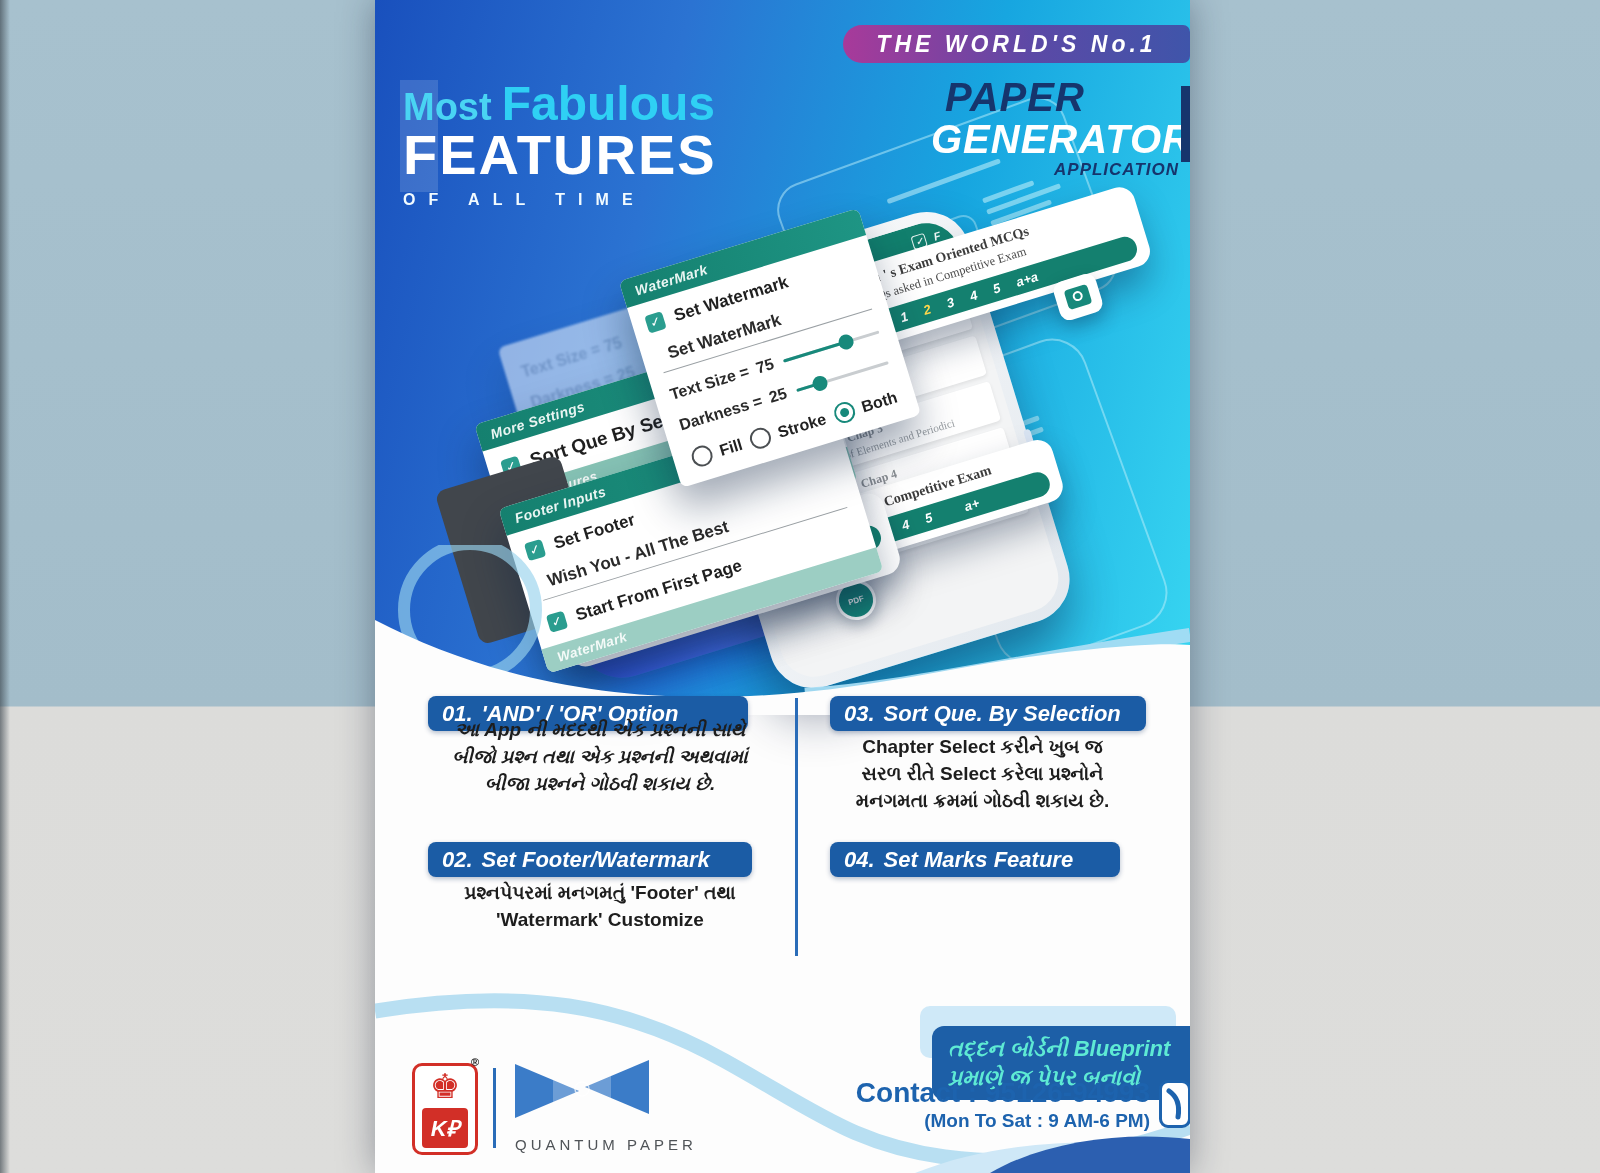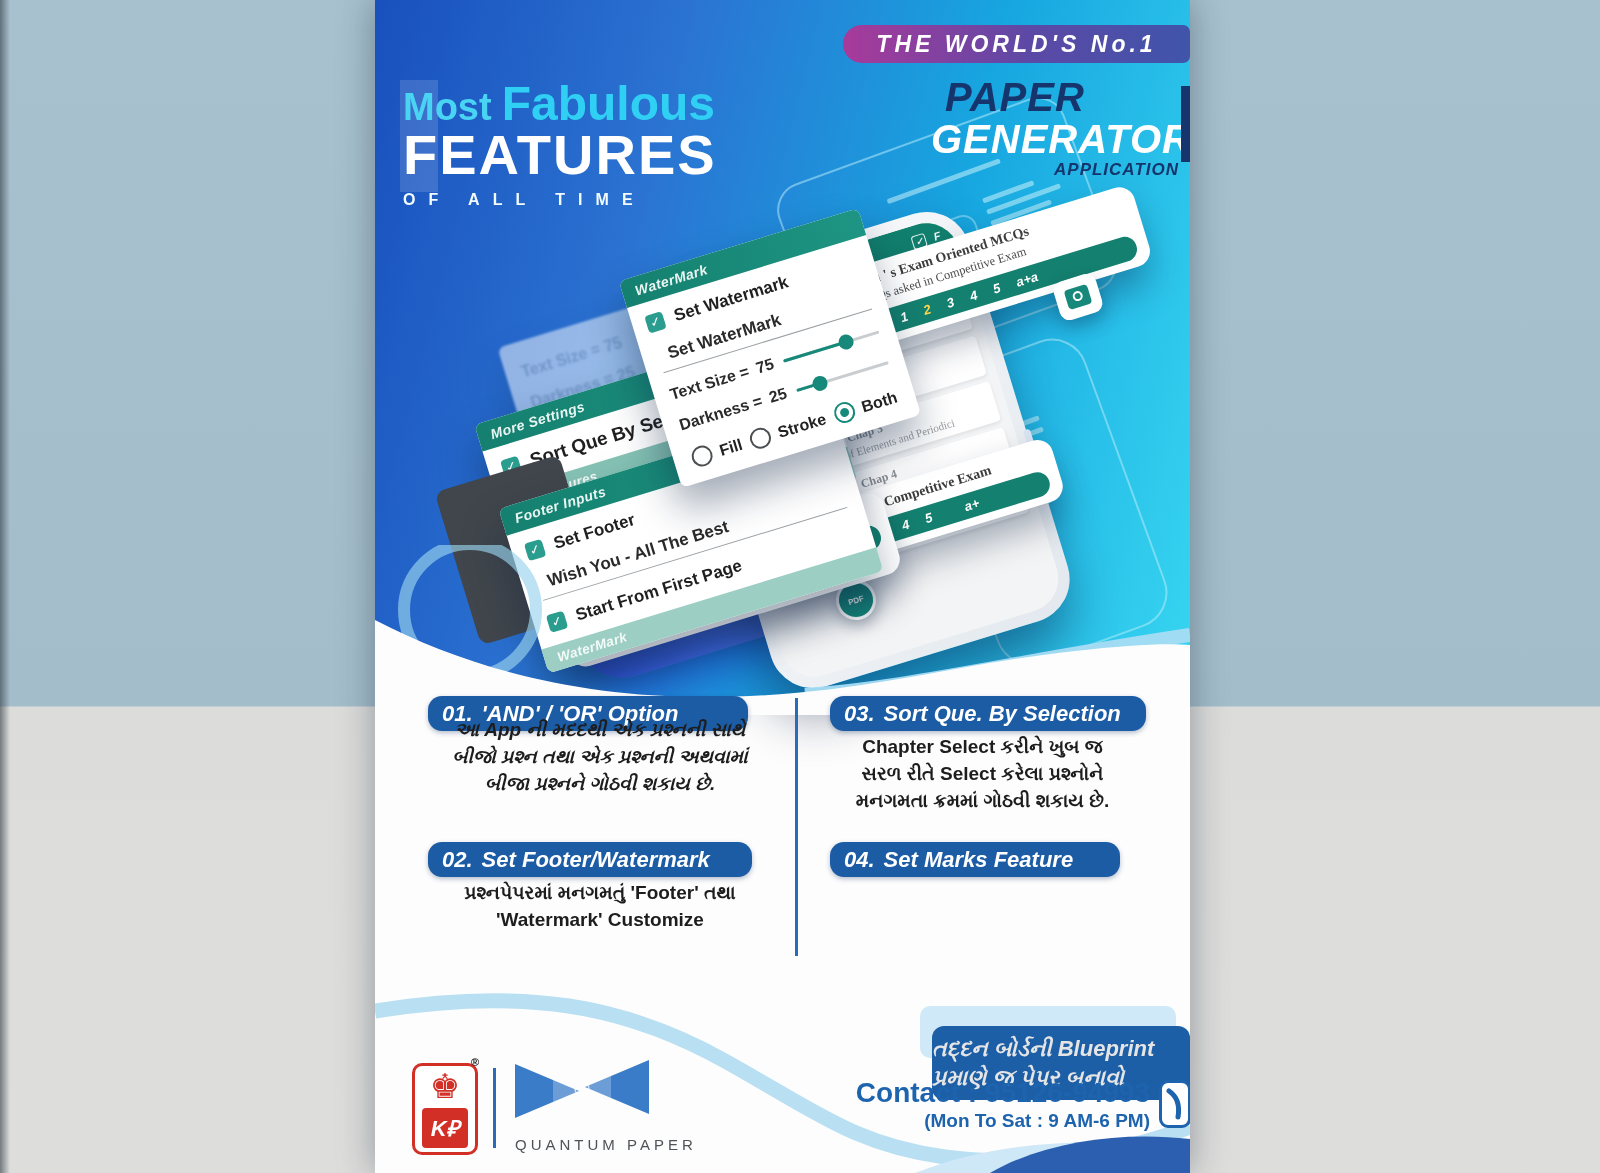--- a/index.html
+++ b/index.html
@@ -95,31 +95,31 @@
     display:flex;align-items:center;justify-content:center;}
   .camico{width:24px;height:20px;background:#17897b;border-radius:4px;position:relative;}
   .camico::after{content:"";position:absolute;left:7px;top:4px;width:10px;height:10px;
     border:2px solid #fff;border-radius:50%;box-sizing:border-box;}
   .pdfcirc{background:#17897b;border-radius:50%;display:flex;align-items:center;justify-content:center;
     color:#fff;font-weight:700;font-size:8px;box-shadow:0 6px 14px rgba(8,30,60,.3);border:3px solid #fff;}
   .minibar{background:#17897b;border-radius:9px;color:#fff;font-style:italic;font-weight:700;
     font-size:10px;padding:2px 10px;display:inline-block;margin-top:5px;}
 
   
-  .fhead{background:#1b5ca5;border-radius:14px;color:#fff;font-style:italic;font-weight:800;
+  .fhead{background:#1b5ca5;border-radius:8px;color:#fff;font-style:italic;font-weight:800;
     font-size:22px;display:flex;align-items:center;padding:2px 14px;height:31px;
     box-shadow:0 2px 5px rgba(10,40,90,.3);}
   .fhead .no{margin-right:9px;}
   .fbody{font-size:19px;line-height:27px;color:#1d1d1d;font-weight:600;text-align:center;}
   .vdiv{background:#2a6cb8;width:3px;}
 
   
   .bp-light{background:#cfe9f8;border-radius:10px;}
-  .bp-box{background:#1d5fa7;border-radius:12px;color:#e5e5e5;font-style:italic;font-weight:800;
-    font-size:22px;line-height:29px;padding:8px 0 8px 0;}
+  .bp-box{background:#1d5fa7;border-radius:12px;color:#5eead4;font-style:italic;font-weight:800;
+    font-size:22px;line-height:29px;padding:8px 0 8px 16px;}
   .contact{color:#1d63ae;font-weight:800;font-size:28px;text-align:right;}
   .hours{color:#1d63ae;font-weight:700;font-size:19px;text-align:right;margin-top:1px;}
   .kpbox{border:3.5px solid #d22f27;border-radius:10px;background:#fff;
     display:flex;flex-direction:column;align-items:center;justify-content:flex-start;}
   .kp-king{font-size:34px;line-height:40px;color:#d22f27;}
   .kp-kp{background:#d22f27;color:#fff;font-style:italic;font-weight:800;font-size:22px;
     width:46px;text-align:center;border-radius:4px;margin-top:2px;padding:4px 0 6px 0;}
   .reg{position:absolute;font-size:11px;color:#111;font-weight:700;}
   .qlabel{color:#4f5357;font-size:15px;letter-spacing:4px;font-weight:500;}
   .phico{border:3px solid #1d63ae;border-radius:9px;background:#fff;}

